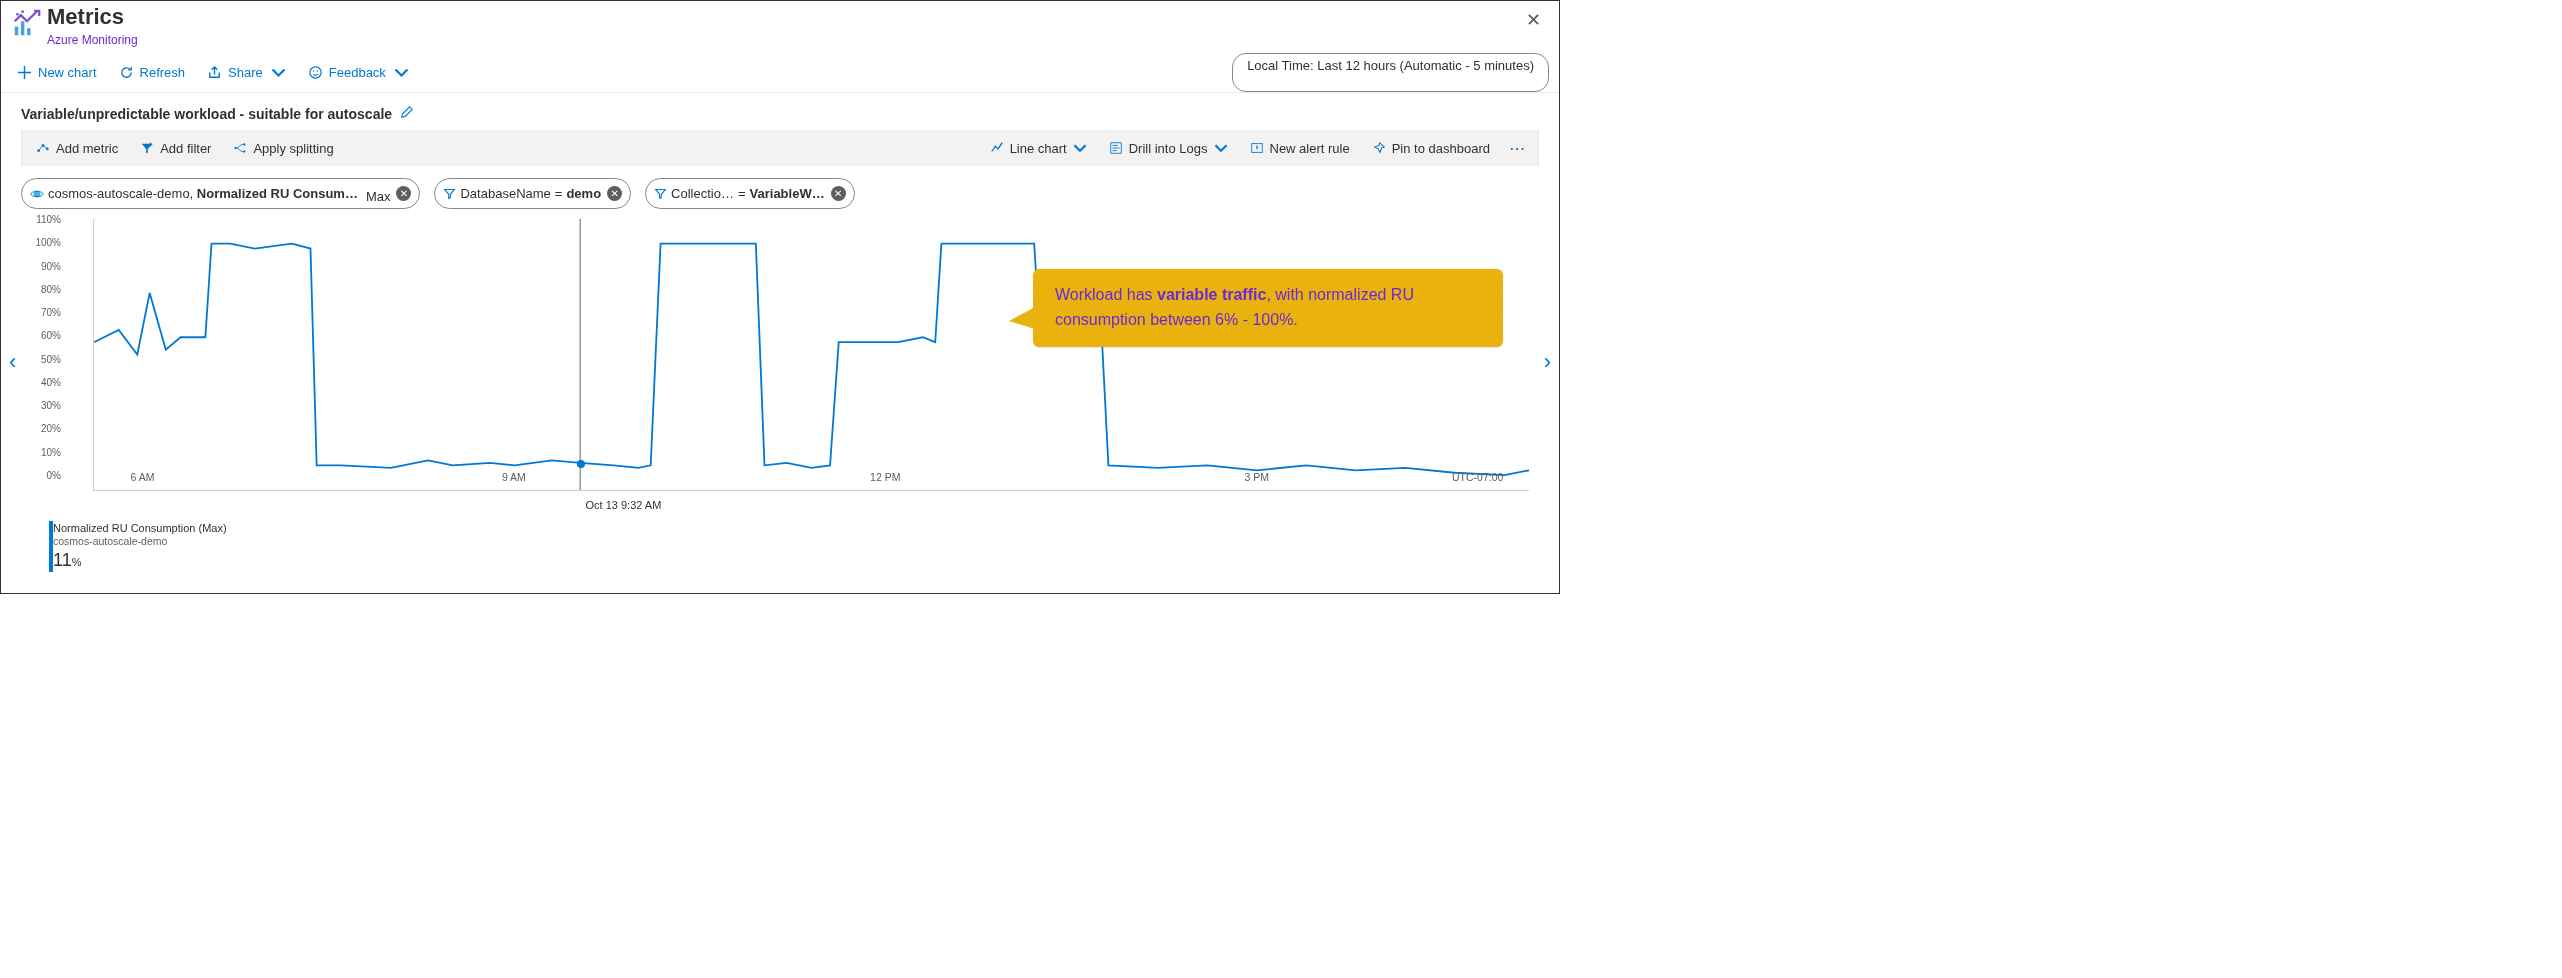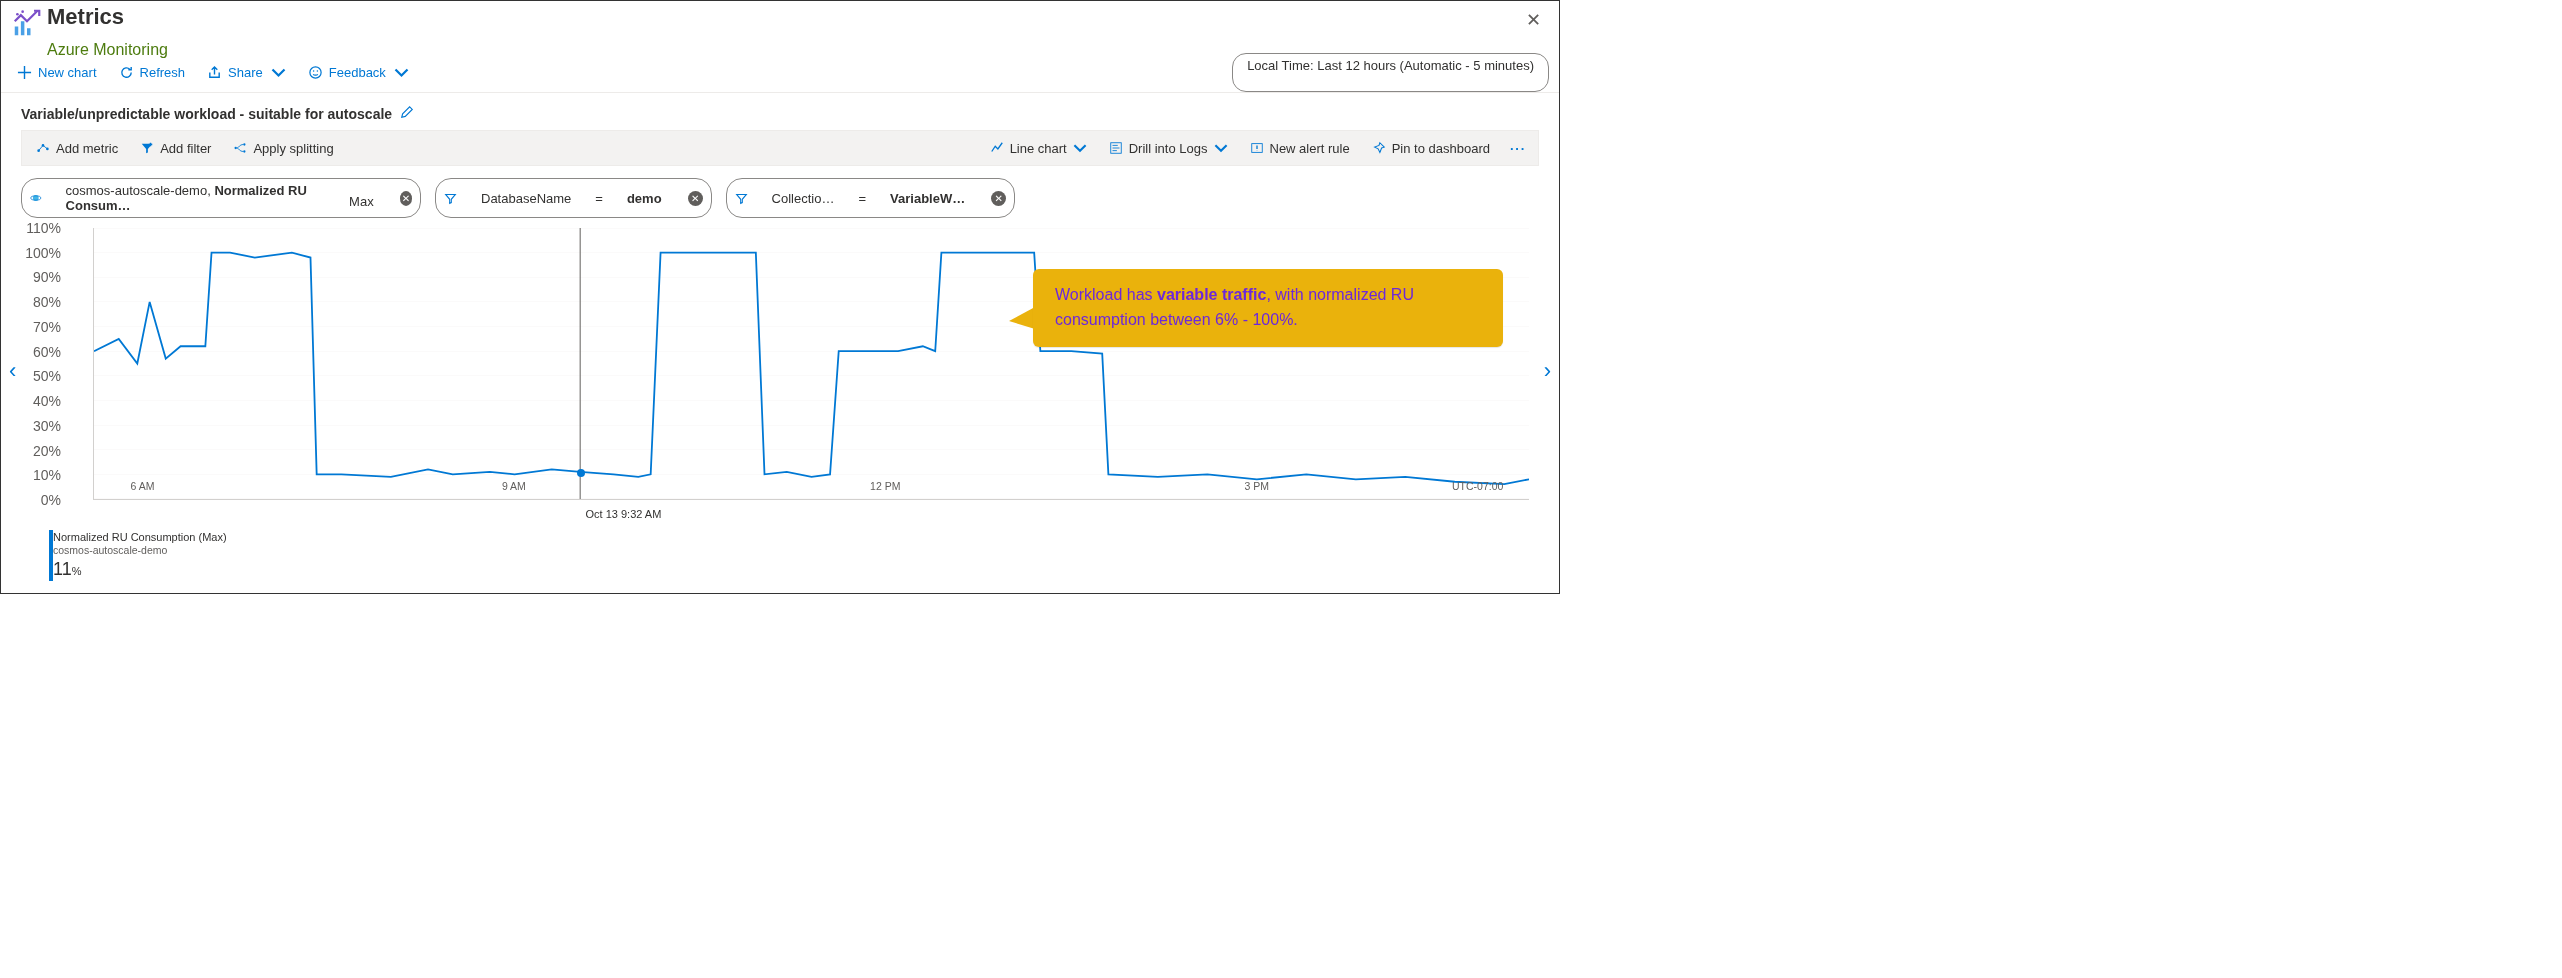--- a/index.html
+++ b/index.html
@@ -30,23 +30,23 @@
     flex: 0 0 auto;
   }
   .h-titles { flex: 1 1 auto; }
   .h-title {
     font-size: 22px;
     font-weight: 600;
     line-height: 24px;
     margin-top: 0;
   }
   .h-subtitle {
-    font-size: 16px;
-    color: #4d7c0f;
-    margin-top: 12px;
+    font-size: 12px;
+    color: #6d28d9;
+    margin-top: 4px;
   }
   .close-x {
     font-size: 18px;
     color: #605e5c;
     padding: 4px 8px;
     cursor: pointer;
   }
   
   .cmdbar {
     display: flex;
@@ -109,21 +109,21 @@
   
   .pills {
     display: flex;
     gap: 14px;
     padding: 12px 20px 4px 20px;
     font-size: 13px;
   }
   .pill {
     display: inline-flex;
     align-items: center;
-    gap: 24px;
+    gap: 4px;
     border: 1px solid #8a8886;
     border-radius: 16px;
     padding: 4px 8px 4px 8px;
     background: #fff;
     cursor: pointer;
     max-width: 400px;
   }
   .pill .x {
     background: #605e5c;
     color: #fff;
@@ -150,23 +150,23 @@
     user-select: none;
   }
   .nav-left  { left: -12px; }
   .nav-right { right: -12px; }
   .chart-area {
     position: absolute;
     left: 26px; right: 10px; top: 0; bottom: 28px;
   }
   .y-labels {
     position: absolute;
-    left: 0; top: 0; bottom: 28px;
+    left: 0; top: 0; bottom: 44px;
     width: 44px;
-    font-size: 14px;
+    font-size: 10px;
     color: #605e5c;
   }
   .y-labels div {
     position: absolute; right: 4px; transform: translateY(-50%);
   }
   .plot {
     position: absolute;
     left: 46px; right: 0; top: 0; bottom: 0;
     border-left: 1px solid #d2d0ce;
     border-bottom: 1px solid #d2d0ce;

